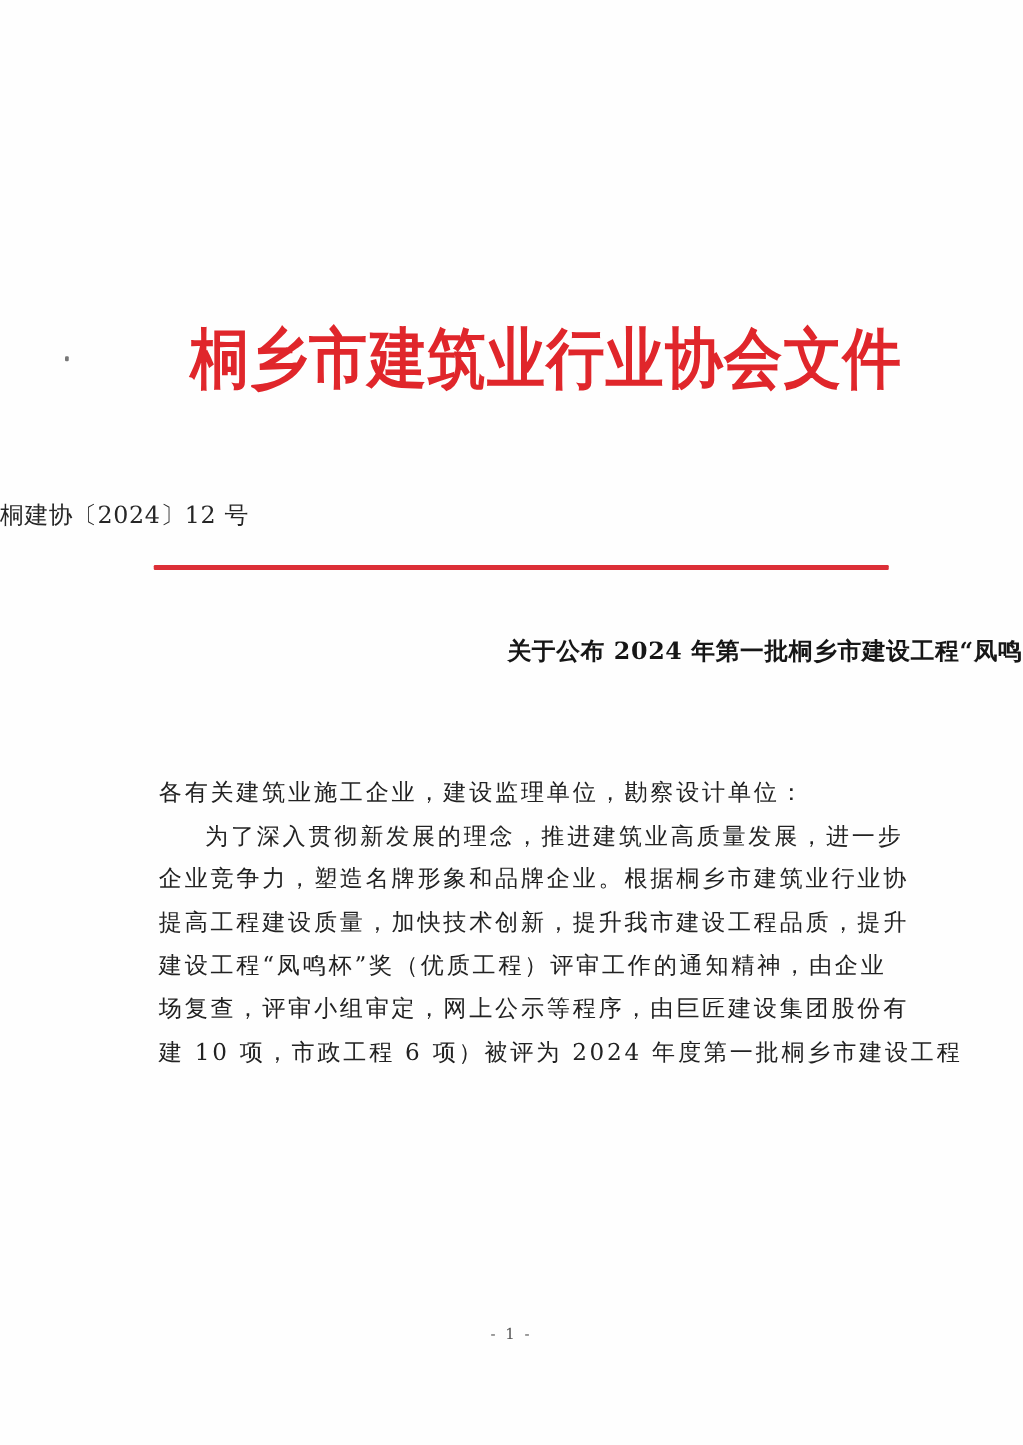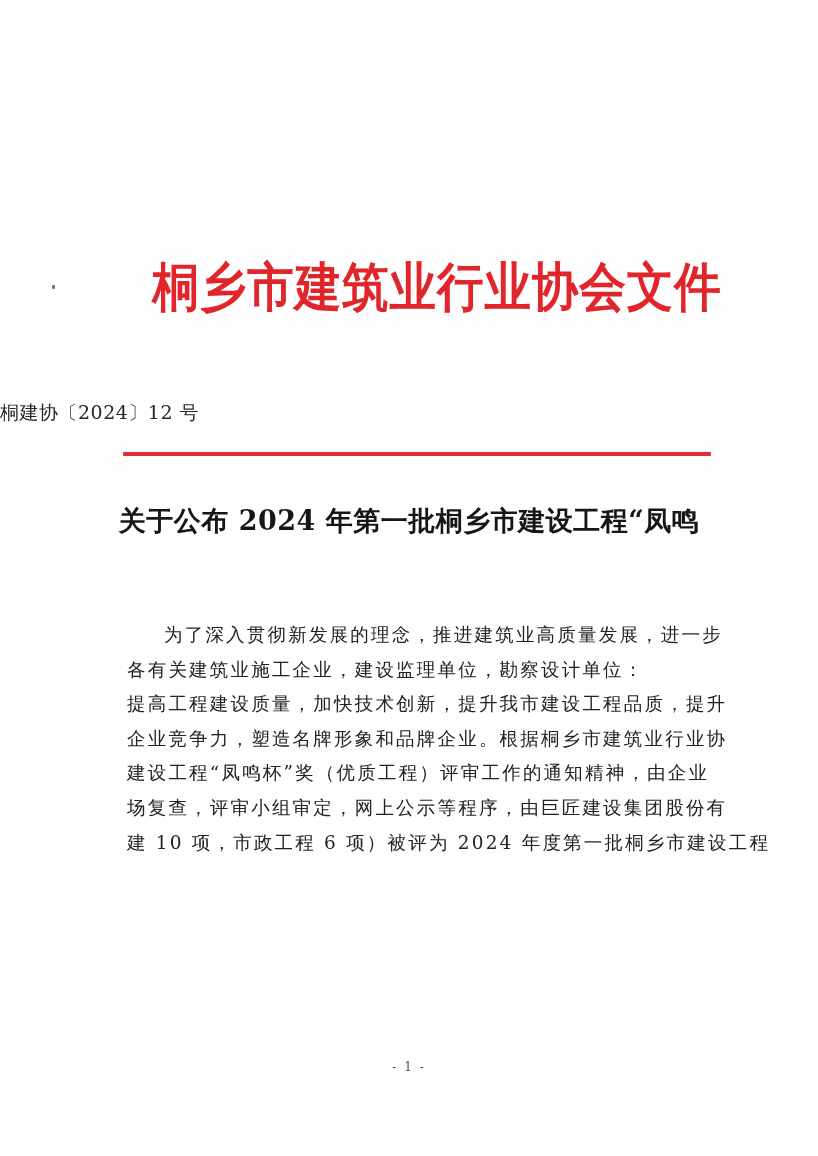--- a/index.html
+++ b/index.html
@@ -56,23 +56,23 @@
       top: 452px;
       width: 588px;
       height: 4px;
       border-radius: 1px;
     }
     .notice-title {
       position: absolute;
       left: 0;
       top: 499px;
       width: 818px;
-      text-align: center;
+      text-align: right;
       font-weight: bold;
-      font-size: 27px;
+      font-size: 19px;
       line-height: 44px;
       color: #161616;
       letter-spacing: 0.5px;
     }
     .notice-title div { white-space: nowrap; }
     .body-text {
       position: absolute;
       left: 127px;
       top: 618px;
       width: 590px;
@@ -119,24 +119,24 @@
 
   <div class="doc-number">桐建协〔2024〕12 号</div>
 
   <div class="red-rule" style="background: rgb(220, 47, 55);"></div>
 
   <div class="notice-title">
     <div>关于公布 2024 年第一批桐乡市建设工程“凤鸣</div>
   </div>
 
   <div class="body-text">
+    <div class="line">各有关建筑业施工企业，建设监理单位，勘察设计单位：</div>
     <div class="line indent">为了深入贯彻新发展的理念，推进建筑业高质量发展，进一步</div>
-    <div class="line">各有关建筑业施工企业，建设监理单位，勘察设计单位：</div>
+    <div class="line">企业竞争力，塑造名牌形象和品牌企业。根据桐乡市建筑业行业协</div>
     <div class="line">提高工程建设质量，加快技术创新，提升我市建设工程品质，提升</div>
-    <div class="line">企业竞争力，塑造名牌形象和品牌企业。根据桐乡市建筑业行业协</div>
     <div class="line">建设工程“凤鸣杯”奖（优质工程）评审工作的通知精神，由企业</div>
     <div class="line">场复查，评审小组审定，网上公示等程序，由巨匠建设集团股份有</div>
     <div class="line">建 10 项，市政工程 6 项）被评为 2024 年度第一批桐乡市建设工程</div>
   </div>
 
   <div class="page-number">- 1 -</div>
 
 </div>
 
 </body></html>

